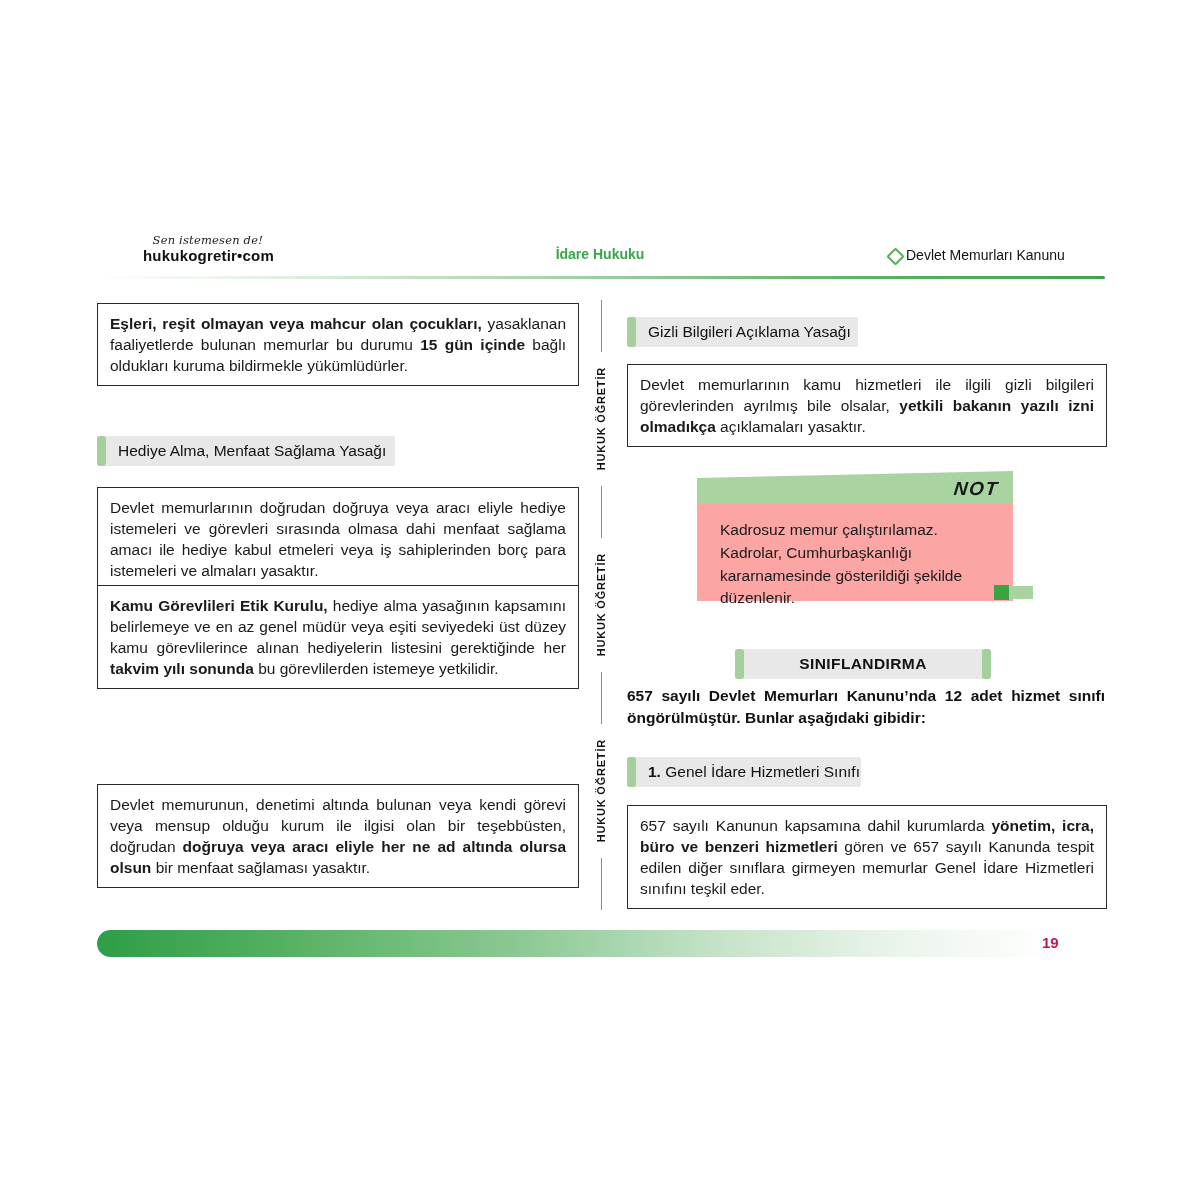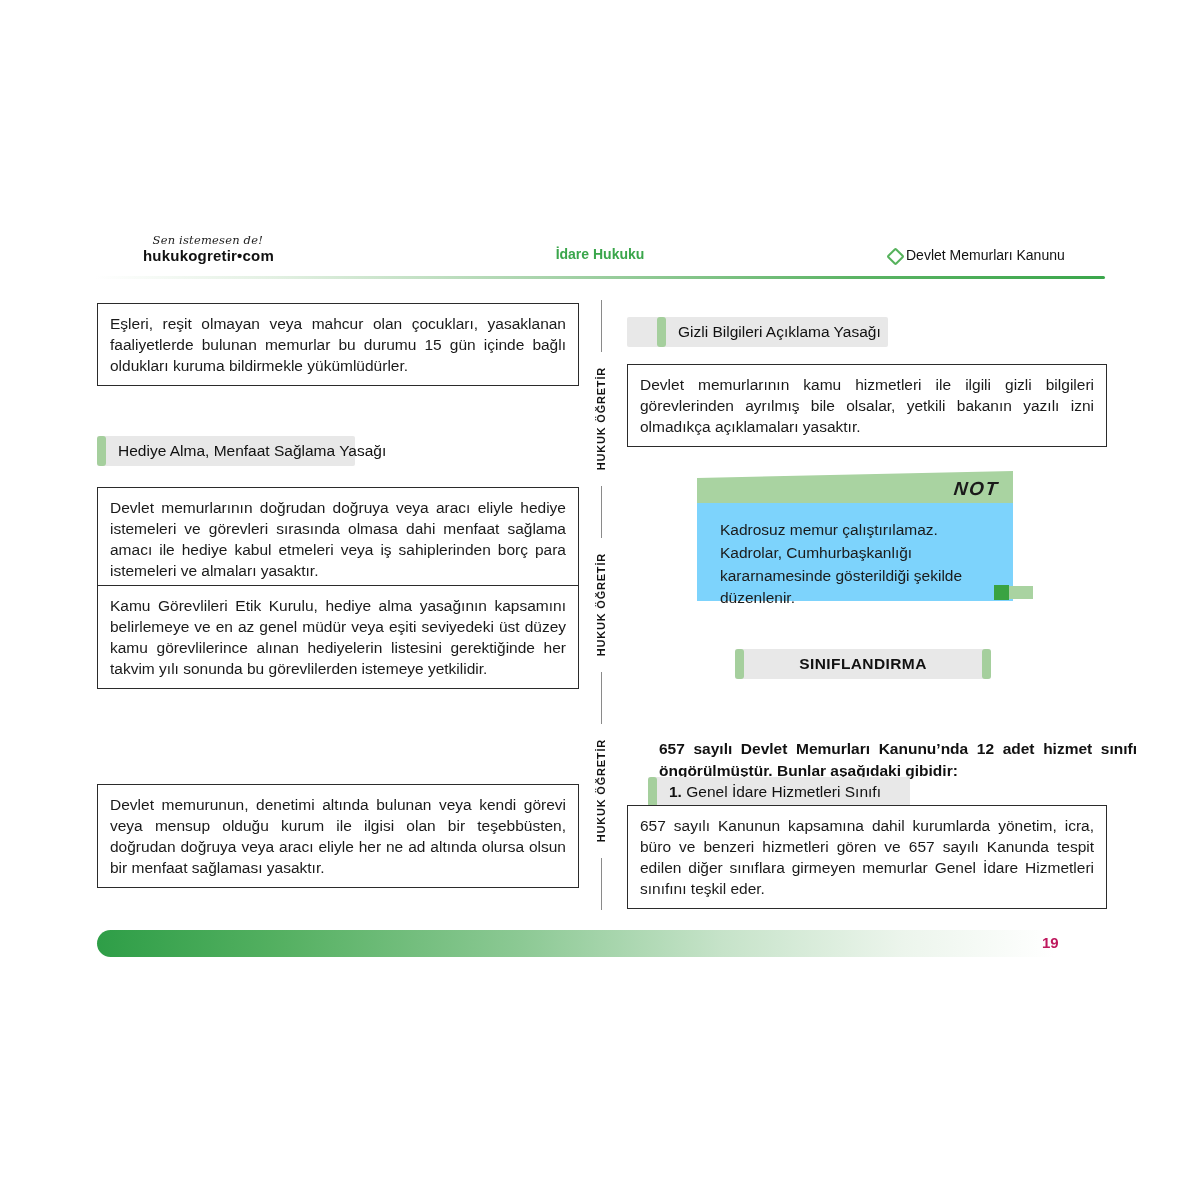--- a/index.html
+++ b/index.html
@@ -15,51 +15,51 @@
     font-weight:bold;font-size:14px;color:#3aa64b;}
   .topic{position:absolute;left:906px;top:247px;font-size:14px;color:#111;}
   .diamond{position:absolute;left:889px;top:250px;width:9px;height:9px;
     border:2.2px solid #56b25c;transform:rotate(45deg);border-radius:2px;background:#fff;}
   .header-rule{position:absolute;left:95px;top:276px;width:1010px;height:3px;border-radius:2px;
     background:linear-gradient(90deg,#ffffff 0%,#e2f0e2 18%,#a7d3aa 45%,#5cb465 75%,#3aa64b 100%);}
 
   
   .tbox{position:absolute;border:1px solid #2b2b2b;background:#fff;
     padding:9px 12px;font-size:15.5px;line-height:1.36;text-align:justify;}
-  .tbox b{font-weight:normal;}
+  .tbox b{font-weight:bold;}
   .sec{position:absolute;background:#e8e8e8;border-radius:2px;height:30px;
     display:flex;align-items:center;font-size:15.5px;color:#111;}
   .sec .cap{flex:0 0 9px;height:30px;background:#a5cf9d;border-radius:3px;margin-right:12px;}
   .sec .cap.right{margin-right:0;margin-left:12px;}
   .sec .txt{white-space:nowrap;}
   .sec.center{font-weight:bold;letter-spacing:0.4px;}
   .sec.center .txt{flex:1;text-align:center;}
 
   
   .note-head{position:absolute;left:697px;top:471px;width:316px;height:32px;background:#a9d3a1;
     clip-path:polygon(0 22%,100% 0,100% 100%,0 100%);
     display:flex;align-items:center;justify-content:flex-end;}
   .note-head .not{font-weight:bold;font-style:italic;font-size:19px;letter-spacing:1.5px;
     padding-right:14px;padding-top:4px;transform:skewX(-6deg);}
-  .note-body{position:absolute;left:697px;top:503px;width:316px;height:98px;background:#7dd3fc;
+  .note-body{position:absolute;left:697px;top:503px;width:316px;height:98px;background:#fca5a5;
     font-size:15.5px;line-height:1.47;color:#1a1a1a;box-sizing:border-box;
     padding:16px 26px 0 23px;}
   .orn-dark{position:absolute;left:994px;top:585px;width:15px;height:15px;background:#3aa342;}
   .orn-light{position:absolute;left:1009px;top:586px;width:24px;height:13px;background:#a9d3a1;}
 
   
   .divider{position:absolute;left:592px;top:300px;width:18px;height:610px;
     display:flex;flex-direction:column;align-items:center;justify-content:space-between;}
   .vline{width:1px;height:52px;background:#8a8a8a;}
   .vtext{writing-mode:vertical-rl;transform:rotate(180deg);font-size:11px;font-weight:bold;
     letter-spacing:0.8px;color:#121212;white-space:nowrap;}
 
   
-  .intro{position:absolute;left:627px;top:738px;width:478px;font-weight:bold;
-    font-size:15.5px;line-height:1.4;text-align:justify;color:#111;margin-left:32px;}
+  .intro{position:absolute;left:627px;top:685px;width:478px;font-weight:bold;
+    font-size:15.5px;line-height:1.4;text-align:justify;color:#111;}
 
   
   .footer-bar{position:absolute;left:97px;top:930px;width:1008px;height:27px;
     border-radius:14px 6px 6px 14px;
     background:linear-gradient(90deg,#2e9e47 0%,#54b061 18%,#8cc994 42%,#c6e3c9 62%,#ecf5ec 80%,#ffffff 95%);}
   .page-num{position:absolute;left:1042px;top:934px;font-weight:bold;font-size:15px;color:#be185d;}
 </style>
 </head>
 <body>
 
@@ -69,21 +69,21 @@
     <span class="script">Sen istemesen de!</span>
     <span class="main">hukukogretir•com</span>
   </div>
   <div class="page-title">İdare Hukuku</div>
   <span class="diamond"></span>
   <div class="topic">Devlet Memurları Kanunu</div>
   <div class="header-rule"></div>
 
   <div class="tbox" style="left:97px;top:303px;width:456px;"><b>Eşleri, reşit olmayan veya mahcur olan çocukları,</b><span> yasaklanan faaliyetlerde bulunan memurlar bu durumu </span><b>15 gün içinde</b><span> bağlı oldukları kuruma bildirmekle yükümlüdürler.</span></div>
 
-  <div class="sec" style="left:97px;top:436px;width:258px;">
+  <div class="sec" style="left:97px;top:436px;width:298px;">
     <span class="cap"></span>
     <span class="txt">Hediye Alma, Menfaat Sağlama Yasağı</span>
   </div>
 
   <div class="tbox" style="left:97px;top:487px;width:456px;"><span>Devlet memurlarının doğrudan doğruya veya aracı eliyle hediye istemeleri ve görevleri sırasında olmasa dahi menfaat sağlama amacı ile hediye kabul etmeleri veya iş sahiplerinden borç para istemeleri ve almaları yasaktır.</span></div>
 
   <div class="tbox" style="left:97px;top:585px;width:456px;"><b>Kamu Görevlileri Etik Kurulu,</b><span> hediye alma yasağının kapsamını belirlemeye ve en az genel müdür veya eşiti seviyedeki üst düzey kamu görevlilerince alınan hediyelerin listesini gerektiğinde her </span><b>takvim yılı sonunda</b><span> bu görevlilerden istemeye yetkilidir.</span></div>
 
 
   <div class="tbox" style="left:97px;top:784px;width:456px;"><span>Devlet memurunun, denetimi altında bulunan veya kendi görevi veya mensup olduğu kurum ile ilgisi olan bir teşebbüsten, doğrudan </span><b>doğruya veya aracı eliyle her ne ad altında olursa olsun</b><span> bir menfaat sağlaması yasaktır.</span></div>
@@ -91,21 +91,21 @@
   <div class="divider">
     <div class="vline"></div>
     <span class="vtext">HUKUK ÖĞRETİR</span>
     <div class="vline"></div>
     <span class="vtext">HUKUK ÖĞRETİR</span>
     <div class="vline"></div>
     <span class="vtext">HUKUK ÖĞRETİR</span>
     <div class="vline"></div>
   </div>
 
-  <div class="sec" style="left:627px;top:317px;width:231px;padding-left:30px;">
+  <div class="sec" style="left:627px;top:317px;width:231px;">
     <span class="cap"></span>
     <span class="txt">Gizli Bilgileri Açıklama Yasağı</span>
   </div>
 
   <div class="tbox" style="left:627px;top:364px;width:454px;"><span>Devlet memurlarının kamu hizmetleri ile ilgili gizli bilgileri görevlerinden ayrılmış bile olsalar, </span><b>yetkili bakanın yazılı izni olmadıkça</b><span> açıklamaları yasaktır.</span></div>
 
   <div class="note-head">
     <span class="not">NOT</span>
   </div>
   <div class="note-body">Kadrosuz memur çalıştırılamaz. Kadrolar, Cumhurbaşkanlığı kararnamesinde gösterildiği şekilde düzenlenir.</div>
@@ -113,21 +113,21 @@
   <div class="orn-light"></div>
 
   <div class="sec center" style="left:735px;top:649px;width:256px;">
     <span class="cap"></span>
     <span class="txt">SINIFLANDIRMA</span>
     <span class="cap right"></span>
   </div>
 
   <div class="intro"><b>657 sayılı Devlet Memurları Kanunu’nda 12 adet hizmet sınıfı öngörülmüştür. Bunlar aşağıdaki gibidir:</b></div>
 
-  <div class="sec" style="left:648px;top:757px;width:262px;margin-top:20px;">
+  <div class="sec" style="left:627px;top:757px;width:234px;">
     <span class="cap"></span>
     <span class="txt"><b>1.</b><span> Genel İdare Hizmetleri Sınıfı</span></span>
   </div>
 
   <div class="tbox" style="left:627px;top:805px;width:454px;"><span>657 sayılı Kanunun kapsamına dahil kurumlarda </span><b>yönetim, icra, büro ve benzeri hizmetleri</b><span> gören ve 657 sayılı Kanunda tespit edilen diğer sınıflara girmeyen memurlar Genel İdare Hizmetleri sınıfını teşkil eder.</span></div>
 
   <div class="footer-bar"></div>
   <div class="page-num">19</div>
 
 </div>

